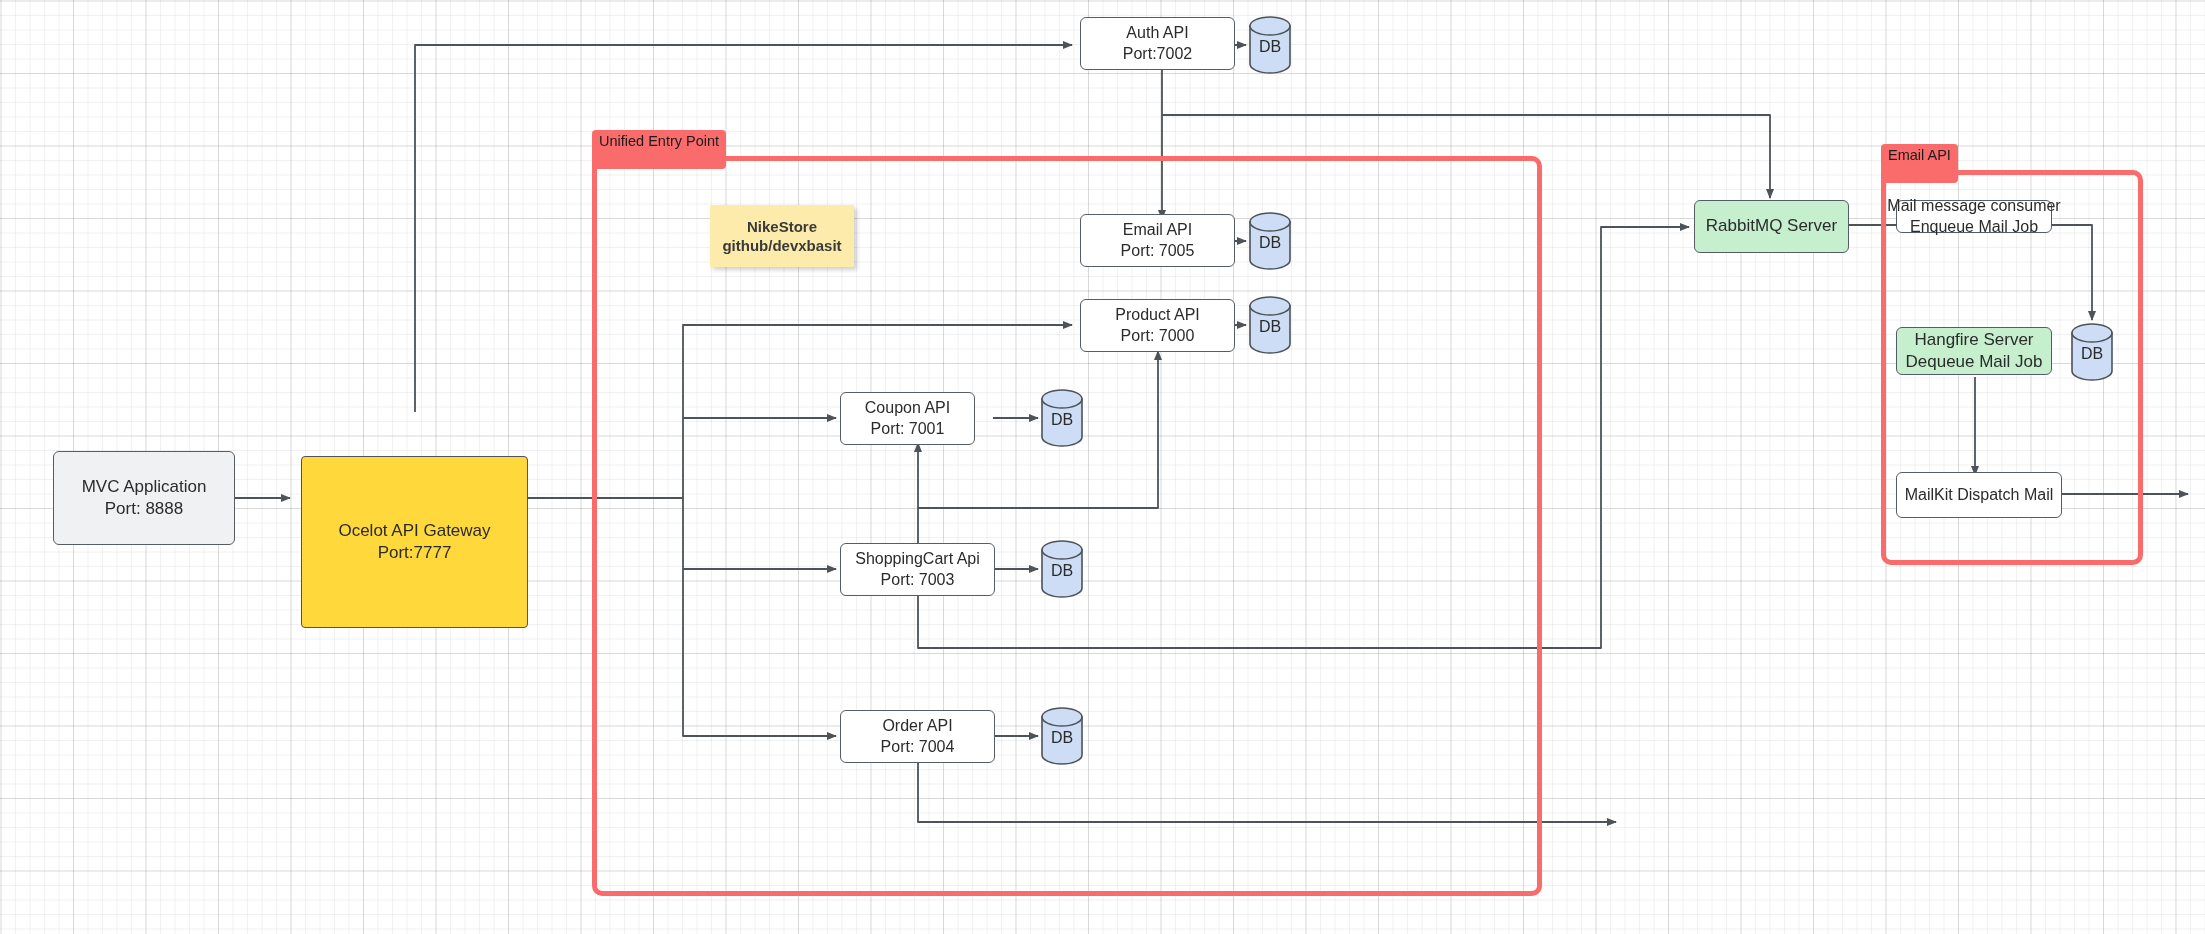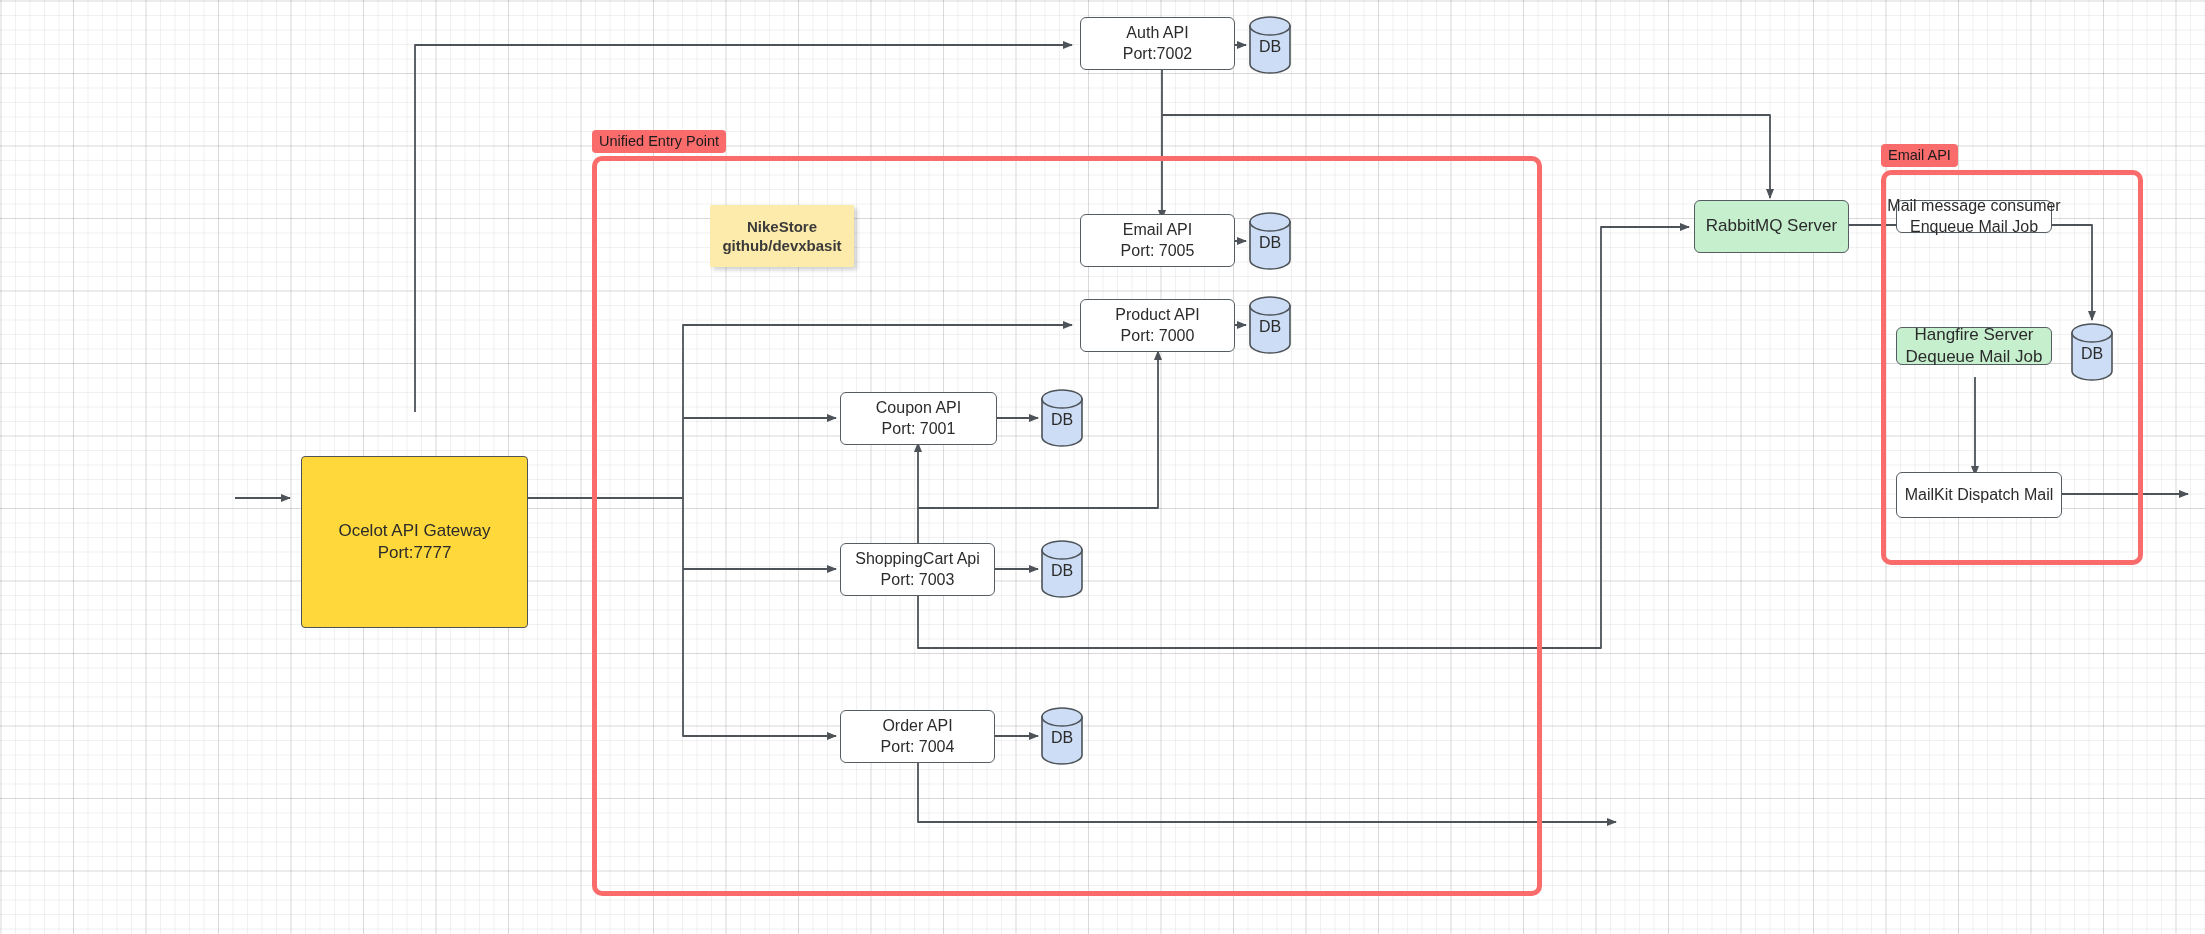--- a/index.html
+++ b/index.html
@@ -98,21 +98,21 @@
     border: 5px solid #fa6b6b;
     border-radius: 10px;
     background: transparent;
   }
   .group-tag {
     position: absolute;
     background: #fa6b6b;
     color: #1c1c1c;
     font-size: 14.5px;
     border-radius: 4px;
-    padding: 3px 7px 4px 7px;
+    padding: 3px 7px 20px 7px;
     white-space: nowrap;
     font-family: "Liberation Sans", sans-serif;
   }
 </style>
 </head>
 <body>
 
 <div id="canvas">
 
   <svg class="edges" viewBox="0 0 2205 934">
@@ -176,20 +176,24 @@
   <div class="group-tag" style="left:592px; top:130px;">Unified Entry Point</div>
 
   <div class="group-box" style="left:1881px; top:170px; width:262px; height:395px;"></div>
   <div class="group-tag" style="left:1881px; top:144px;">Email API</div>
 
   <div class="node n-note" style="left:710px; top:205px; width:144px; height:62px;">
     <span class="ln">NikeStore</span>
     <span class="ln">github/devxbasit</span>
   </div>
 
+  <div class="node n-grey" style="left:53px; top:451px; width:182px; height:94px;">
+    <span class="ln">MVC Application</span>
+    <span class="ln">Port: 8888</span>
+  </div>
 
   <div class="node n-yellow" style="left:301px; top:412px; width:227px; height:172px;margin-top:44px;">
     <span class="ln">Ocelot API Gateway</span>
     <span class="ln">Port:7777</span>
   </div>
 
   <div class="node n-plain" style="left:1080px; top:17px; width:155px; height:53px;">
     <span class="ln">Auth API</span>
     <span class="ln">Port:7002</span>
   </div>
@@ -197,21 +201,21 @@
   <div class="node n-plain" style="left:1080px; top:214px; width:155px; height:53px;">
     <span class="ln">Email API</span>
     <span class="ln">Port: 7005</span>
   </div>
 
   <div class="node n-plain" style="left:1080px; top:299px; width:155px; height:53px;">
     <span class="ln">Product API</span>
     <span class="ln">Port: 7000</span>
   </div>
 
-  <div class="node n-plain" style="left:840px; top:392px; width:157px; height:53px;">
+  <div class="node n-plain" style="left:840px; top:392px; width:135px; height:53px;">
     <span class="ln">Coupon API</span>
     <span class="ln">Port: 7001</span>
   </div>
 
   <div class="node n-plain" style="left:840px; top:543px; width:155px; height:53px;">
     <span class="ln">ShoppingCart Api</span>
     <span class="ln">Port: 7003</span>
   </div>
 
   <div class="node n-plain" style="left:840px; top:710px; width:155px; height:53px;">
@@ -221,21 +225,21 @@
 
   <div class="node n-green" style="left:1694px; top:200px; width:155px; height:53px;">
     <span class="ln">RabbitMQ Server</span>
   </div>
 
   <div class="node n-plain" style="left:1896px; top:200px; width:156px; height:33px;">
     <span class="ln">Mail message consumer</span>
     <span class="ln">Enqueue Mail Job</span>
   </div>
 
-  <div class="node n-green" style="left:1896px; top:327px; width:156px; height:38px;">
+  <div class="node n-green" style="left:1896px; top:327px; width:156px; height:48px;">
     <span class="ln">Hangfire Server</span>
     <span class="ln">Dequeue Mail Job</span>
   </div>
 
   <div class="node n-plain" style="left:1896px; top:472px; width:166px; height:46px;">
     <span class="ln">MailKit Dispatch Mail</span>
   </div>
 
 
   <div class="db" style="left:1248px; top:16px; width:44px; height:58px;">

